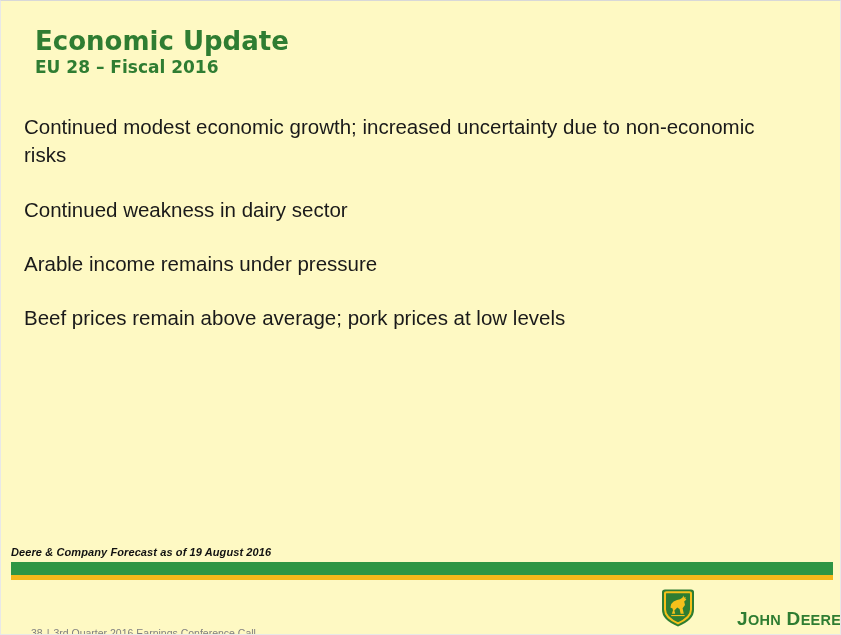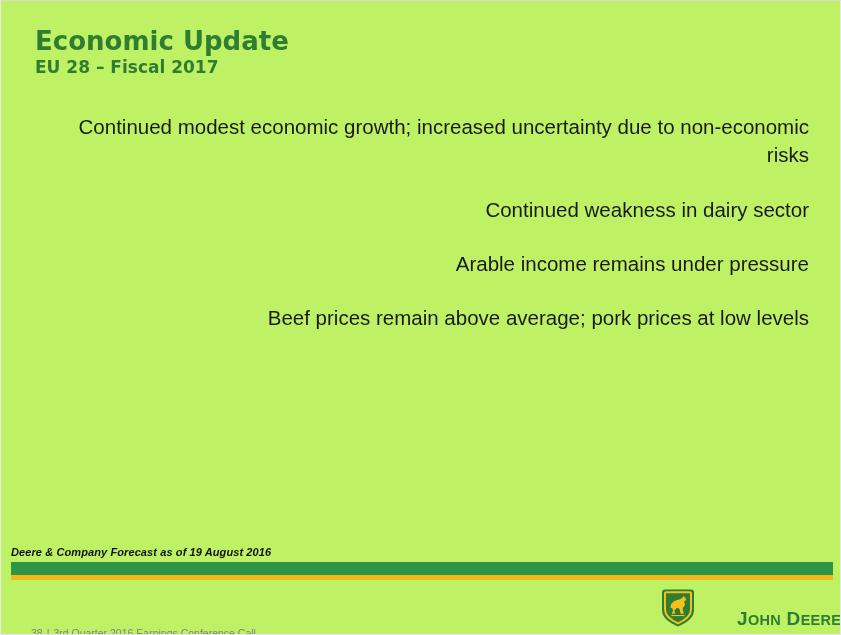--- a/index.html
+++ b/index.html
@@ -8,21 +8,21 @@
     padding: 0;
     background: #ffffff;
   }
   body {
     font-family: "DejaVu Sans", sans-serif;
   }
   .slide {
     position: relative;
     width: 841px;
     height: 635px;
-    background: #bef264;
+    background: #fef9c3;
     overflow: hidden;
     box-sizing: border-box;
     border-top: 1px solid #d8d8d8;
     border-left: 1px solid #e8e8e8;
     border-right: 1px solid #e8e8e8;
     border-bottom: 1px solid #e8e8e8;
   }
 
   
   .title-block {
@@ -46,24 +46,23 @@
     font-weight: bold;
     color: #2f7d32;
     line-height: 1.2;
     margin-top: 2px;
     white-space: nowrap;
   }
 
   
   .body-block {
     position: absolute;
-    left: 33px;
+    left: 23px;
     top: 112px;
     width: 775px;
-    text-align: right;
   }
   .body-para {
     font-family: "Liberation Sans", sans-serif;
     font-size: 20.5px;
     color: #1a1a1a;
     line-height: 1.38;
     margin: 0 0 26px 0;
   }
   .body-para:last-child {
     margin-bottom: 8px;
@@ -159,21 +158,21 @@
     font-size: 14.5px;
   }
 </style>
 </head>
 <body>
 
 <div class="slide">
 
   <div class="title-block">
     <div class="slide-title">Economic Update</div>
-    <div class="slide-subtitle">EU 28 – Fiscal 2017</div>
+    <div class="slide-subtitle">EU 28 – Fiscal 2016</div>
   </div>
 
   <div class="body-block">
     <p class="body-para">Continued modest economic growth; increased uncertainty due to non-economic risks</p>
     <p class="body-para">Continued weakness in dairy sector</p>
     <p class="body-para">Arable income remains under pressure</p>
     <p class="body-para">Beef prices remain above average; pork prices at low levels</p>
   </div>
 
   <div class="footnote">Deere &amp; Company Forecast as of 19 August 2016</div>

